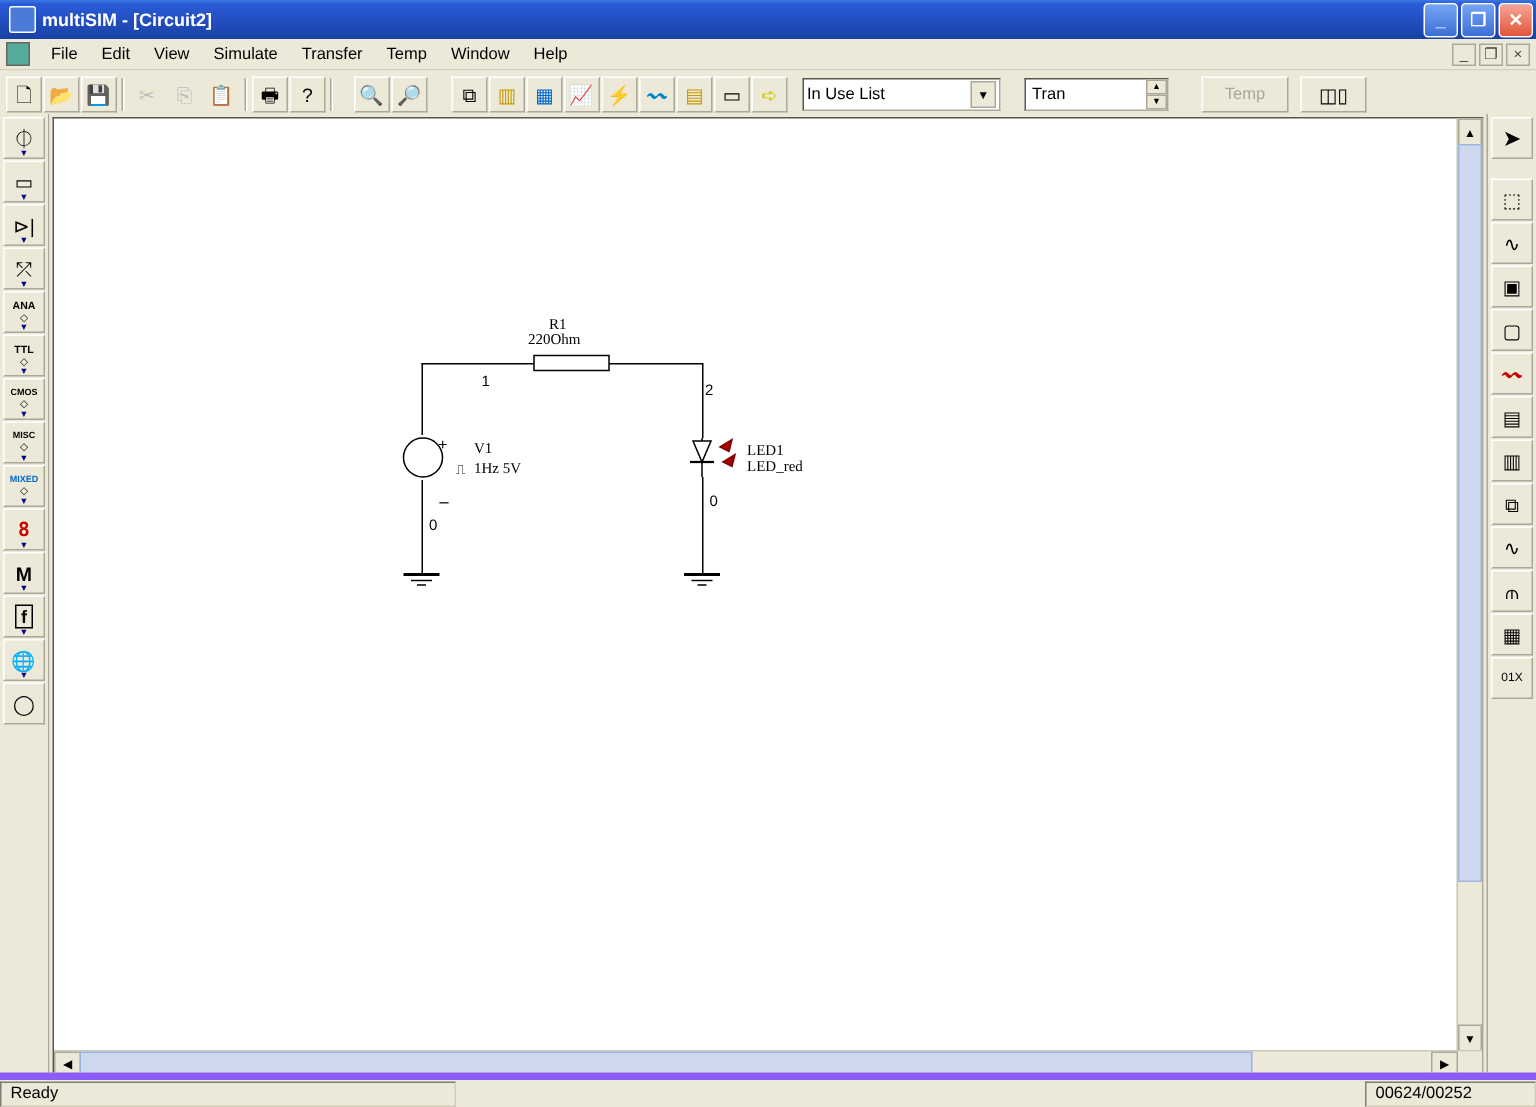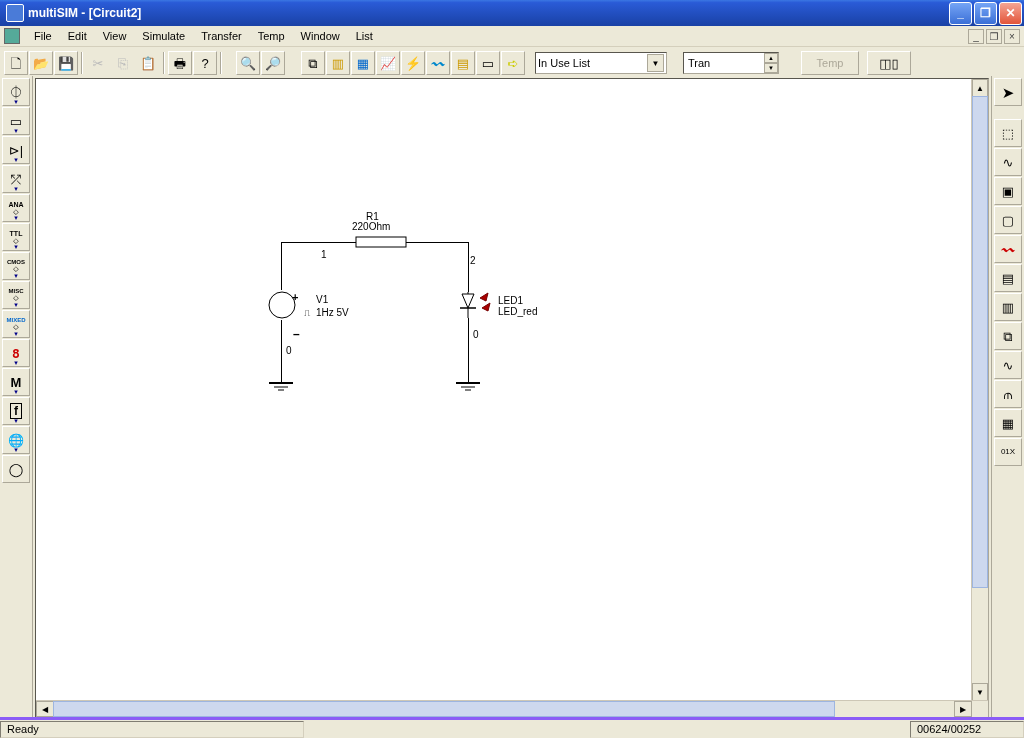--- a/index.html
+++ b/index.html
@@ -33,26 +33,26 @@
 .vbtn .drop{position:absolute;bottom:0;left:0;right:0;height:6px;display:flex;align-items:center;justify-content:center;color:#008}
 .vbtn .drop::after{content:"▾";font-size:7px}
 .canvas-wrap{flex:1;display:flex;flex-direction:column;background:#ece9d8}
 .canvas{flex:1;background:#fff;border:1px inset #aca899;margin:2px;position:relative;overflow:hidden}
 .vscroll{position:absolute;right:0;top:0;bottom:16px;width:16px;background:#ece9d8;border-left:1px solid #cdc7b6}
 .vscroll .sar{height:16px;background:#ece9d8;border:1px solid #aca899;display:flex;align-items:center;justify-content:center;font-size:8px}
 .vscroll .thumb{width:14px;background:#cdd8ee;border:1px solid #9db5e0;position:absolute}
 .hscroll{position:absolute;left:0;right:0;bottom:0;height:16px;background:#ece9d8;border-top:1px solid #cdc7b6}
 .hscroll .sar{width:16px;height:14px;background:#ece9d8;border:1px solid #aca899;display:inline-flex;align-items:center;justify-content:center;font-size:8px;position:absolute;top:0}
 .hscroll .thumb{height:14px;background:#cdd8ee;border:1px solid #9db5e0;position:absolute;top:0}
-.statusbar{position:absolute;bottom:0;left:0;right:0;height:18px;background:#ece9d8;border-top:3px solid #8b5cf6;display:flex;align-items:center;font-size:11px}
+.statusbar{position:absolute;bottom:0;left:0;right:0;height:18px;background:#ece9d8;border-top:5px solid #8b5cf6;display:flex;align-items:center;font-size:11px}
 .statusbar .cell{border:1px inset #d4cfbd;height:15px;padding:0 6px;display:flex;align-items:center}
 
 .wire{position:absolute;background:#000}
 .node-lbl{position:absolute;font-size:10px;font-family:Arial}
-.comp-lbl{position:absolute;font-size:10px;font-family:Liberation Sans, sans-serif}
+.comp-lbl{position:absolute;font-size:10px;font-family:Liberation Serif, serif}
 svg.sym{position:absolute;overflow:visible}
 
 .g{font-size:13px;line-height:1}
 </style>
 </head>
 <body>
 
 <div class="titlebar">
   <div class="appicon"></div>
   <div class="title">multiSIM - [Circuit2]</div>
@@ -65,21 +65,21 @@
 
 <div class="menubar">
   <div class="docicon"></div>
   <div class="menu-item">File</div>
   <div class="menu-item">Edit</div>
   <div class="menu-item">View</div>
   <div class="menu-item">Simulate</div>
   <div class="menu-item">Transfer</div>
   <div class="menu-item">Temp</div>
   <div class="menu-item">Window</div>
-  <div class="menu-item">List</div>
+  <div class="menu-item">Help</div>
   <div class="mdibtns">
     <div class="mdibtn">_</div>
     <div class="mdibtn">❐</div>
     <div class="mdibtn">×</div>
   </div>
 </div>
 
 <div class="toolbar">
   <div class="tbtn raised">
       <span class="g">🗋</span>

